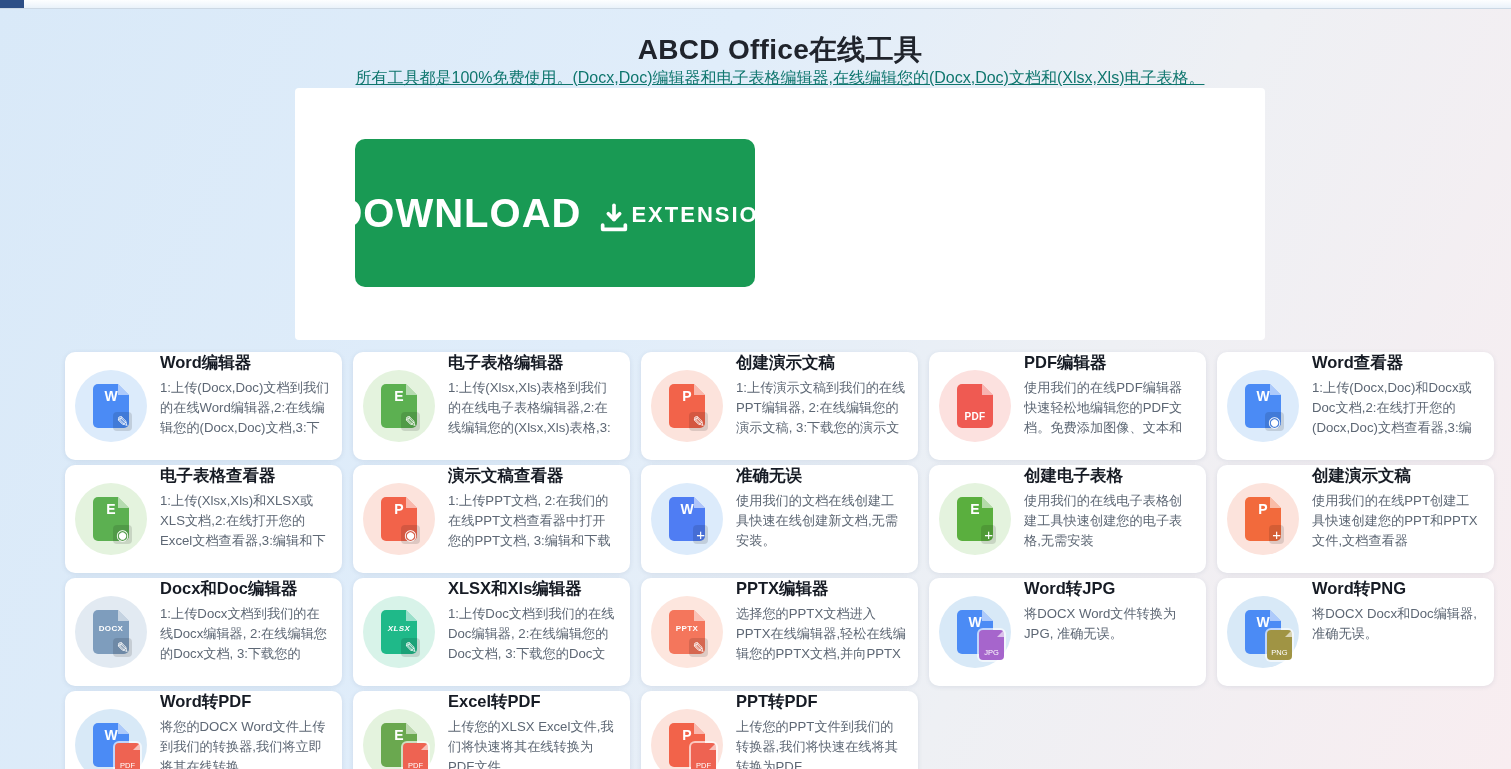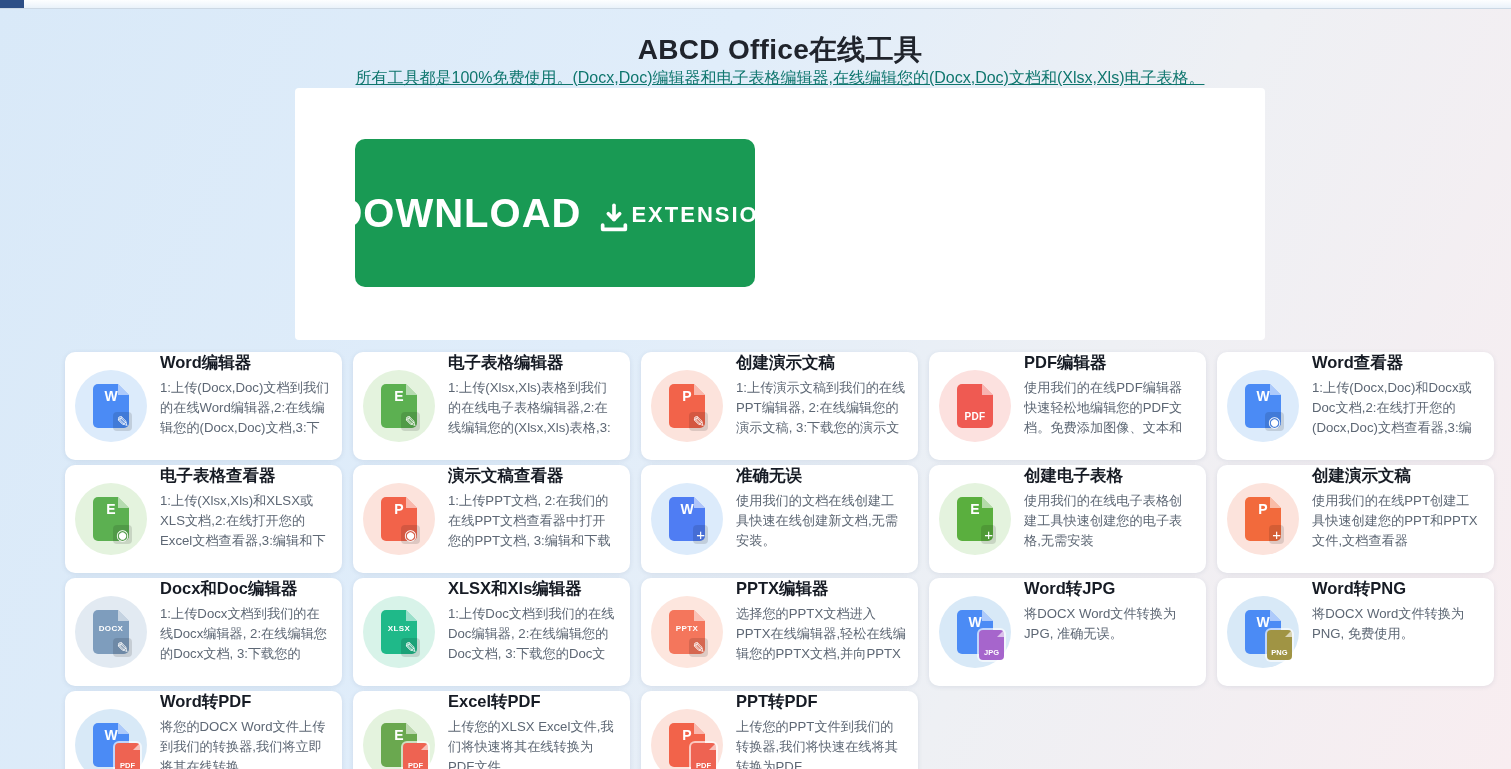--- a/index.html
+++ b/index.html
@@ -51,21 +51,21 @@
     color:#fff; font-weight:bold; font-size:14px; }
   .doc-label.small{ font-size:8px; top:14px; letter-spacing:.4px; }
   .doc-label.bottom{ top:auto; bottom:6px; font-size:10px; }
   .badge-glyph{ position:absolute; right:-3px; bottom:-3px; color:#fff; font-size:15px;
     line-height:1; padding:2px 3px; background:rgba(0,0,0,.12); border-radius:4px; }
   .mini-doc{ position:absolute; right:-11px; bottom:-6px; width:25px; height:30px;
     border-radius:4px; box-shadow:0 0 0 2px rgba(255,255,255,.65); }
   .mini-fold{ position:absolute; top:0; right:0; width:0; height:0;
     border-bottom:7px solid rgba(255,255,255,.6); border-left:7px solid transparent; }
   .mini-label{ position:absolute; bottom:3px; left:0; width:100%; text-align:center;
-    color:#fff; font-weight:bold; font-size:7.5px; }
+    color:#fff; font-weight:normal; font-size:7.5px; }
   .card-text{ flex:1; align-self:flex-start; padding-top:0; min-width:0; }
   .card-title{ font-size:16.5px; font-weight:bold; color:#161b24; margin-bottom:4px; }
   .card-desc{ font-size:13.2px; line-height:1.5; color:#5d6774; max-height:60px; overflow:hidden; }
 </style>
 </head>
 <body>
 
 <div class="top-strip"></div>
 <div class="corner-chip"></div>
 
@@ -256,21 +256,21 @@
 
       </div>
     </div>
     <div class="card-text">
       <div class="card-title">Docx和Doc编辑器</div>
       <div class="card-desc">1:上传Docx文档到我们的在线Docx编辑器, 2:在线编辑您的Docx文档, 3:下载您的Docx文档</div>
     </div>
   </div>
 
   <div class="card">
-    <div class="icon-circle" style="background: rgb(216, 243, 233);">
+    <div class="icon-circle" style="background: rgb(216, 243, 233); font-style: italic;">
       <div class="doc" style="background: rgb(31, 185, 137);">
         <div class="doc-cut" style="border-top-color: rgb(216, 243, 233);"></div>
         <div class="doc-fold"></div>
         <div class="doc-label small">XLSX</div>
         <div class="badge-glyph">✎</div>
 
       </div>
     </div>
     <div class="card-text">
       <div class="card-title">XLSX和Xls编辑器</div>
@@ -321,21 +321,21 @@
         <div class="doc-label">W</div>
 
         <div class="mini-doc" style="background: rgb(160, 148, 68);">
           <div class="mini-fold"></div>
           <div class="mini-label">PNG</div>
         </div>
       </div>
     </div>
     <div class="card-text">
       <div class="card-title">Word转PNG</div>
-      <div class="card-desc">将DOCX Word文件转换为PNG, 免费使用。</div>
+      <div class="card-desc">将DOCX Docx和Doc编辑器, 准确无误。</div>
     </div>
   </div>
 
   <div class="card">
     <div class="icon-circle" style="background: rgb(216, 233, 247);">
       <div class="doc" style="background: rgb(75, 139, 245);">
         <div class="doc-cut" style="border-top-color: rgb(216, 233, 247);"></div>
         <div class="doc-fold"></div>
         <div class="doc-label">W</div>
 

